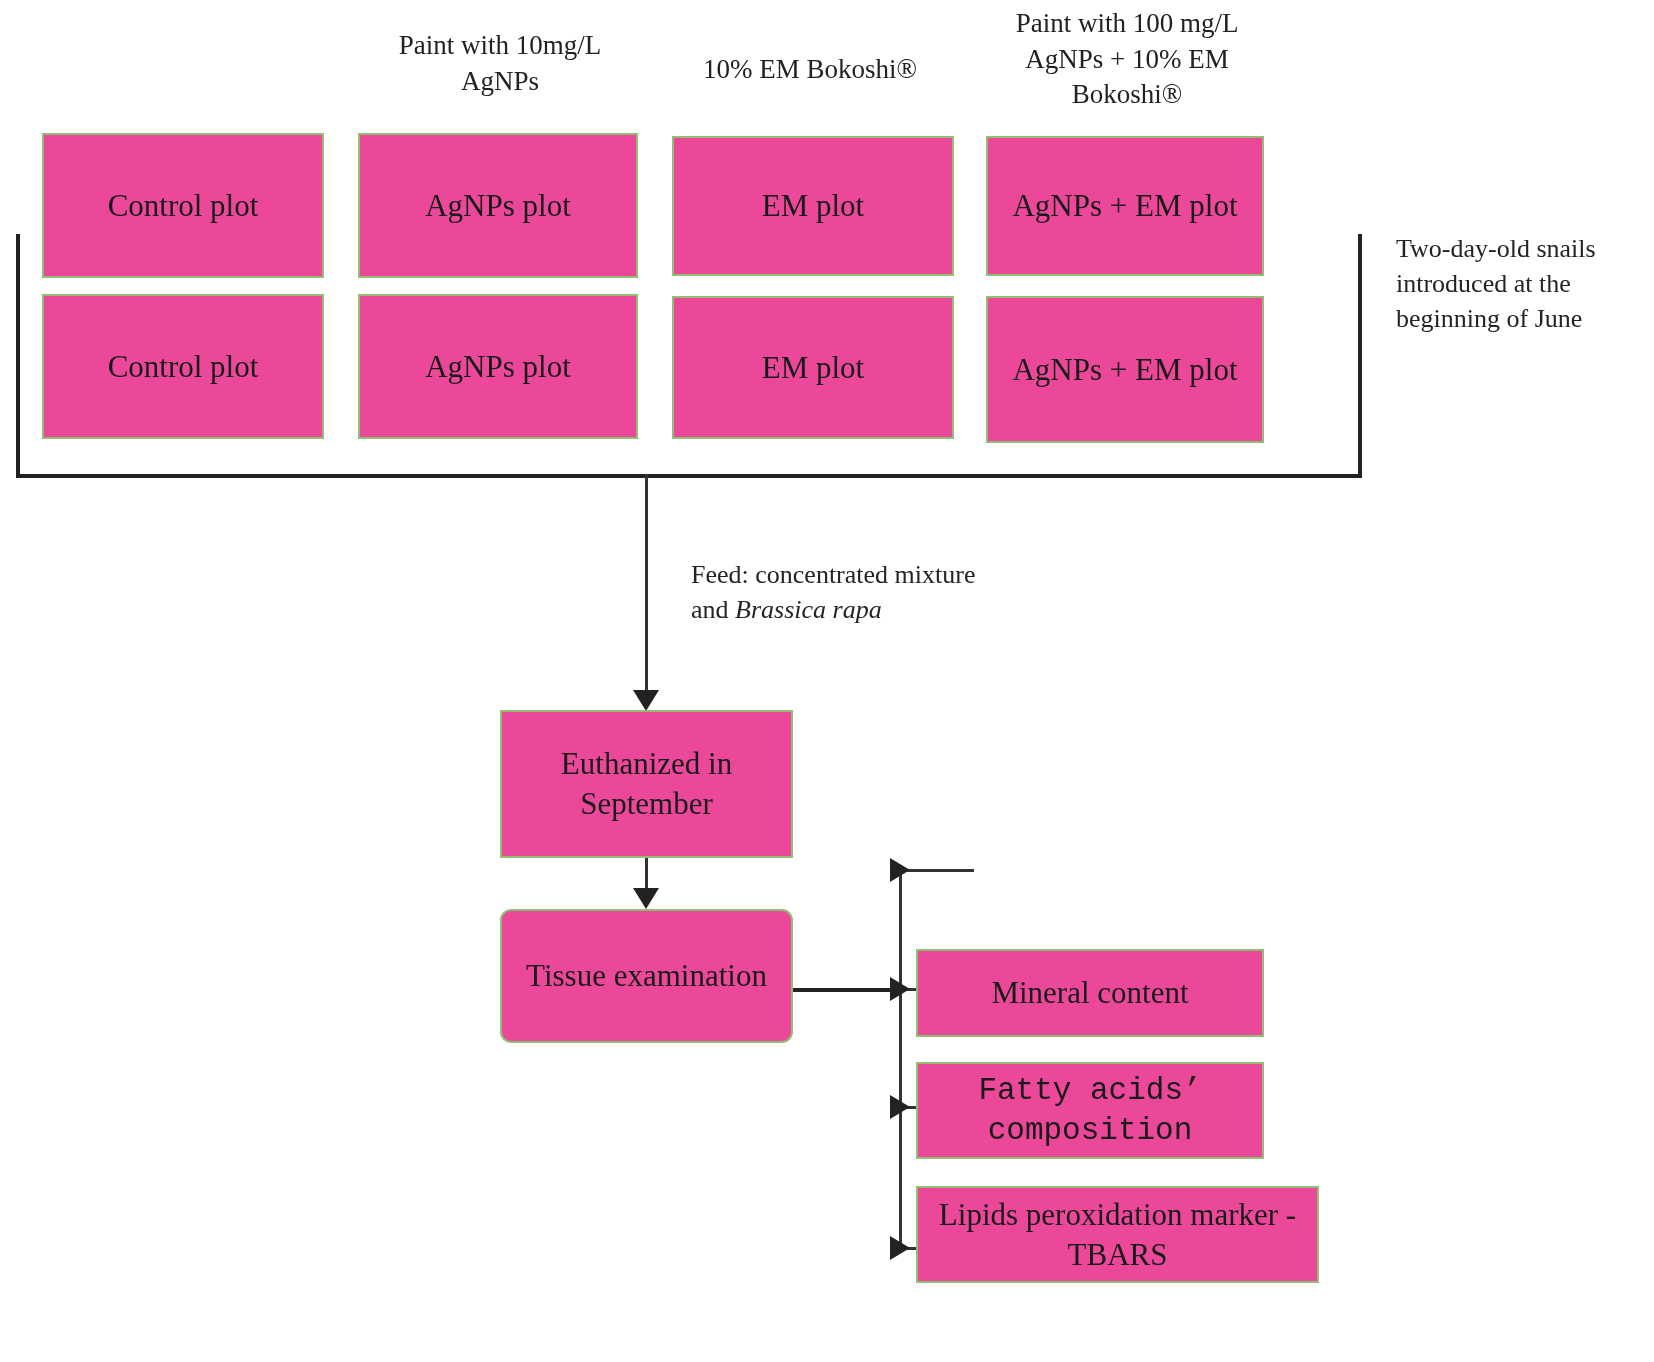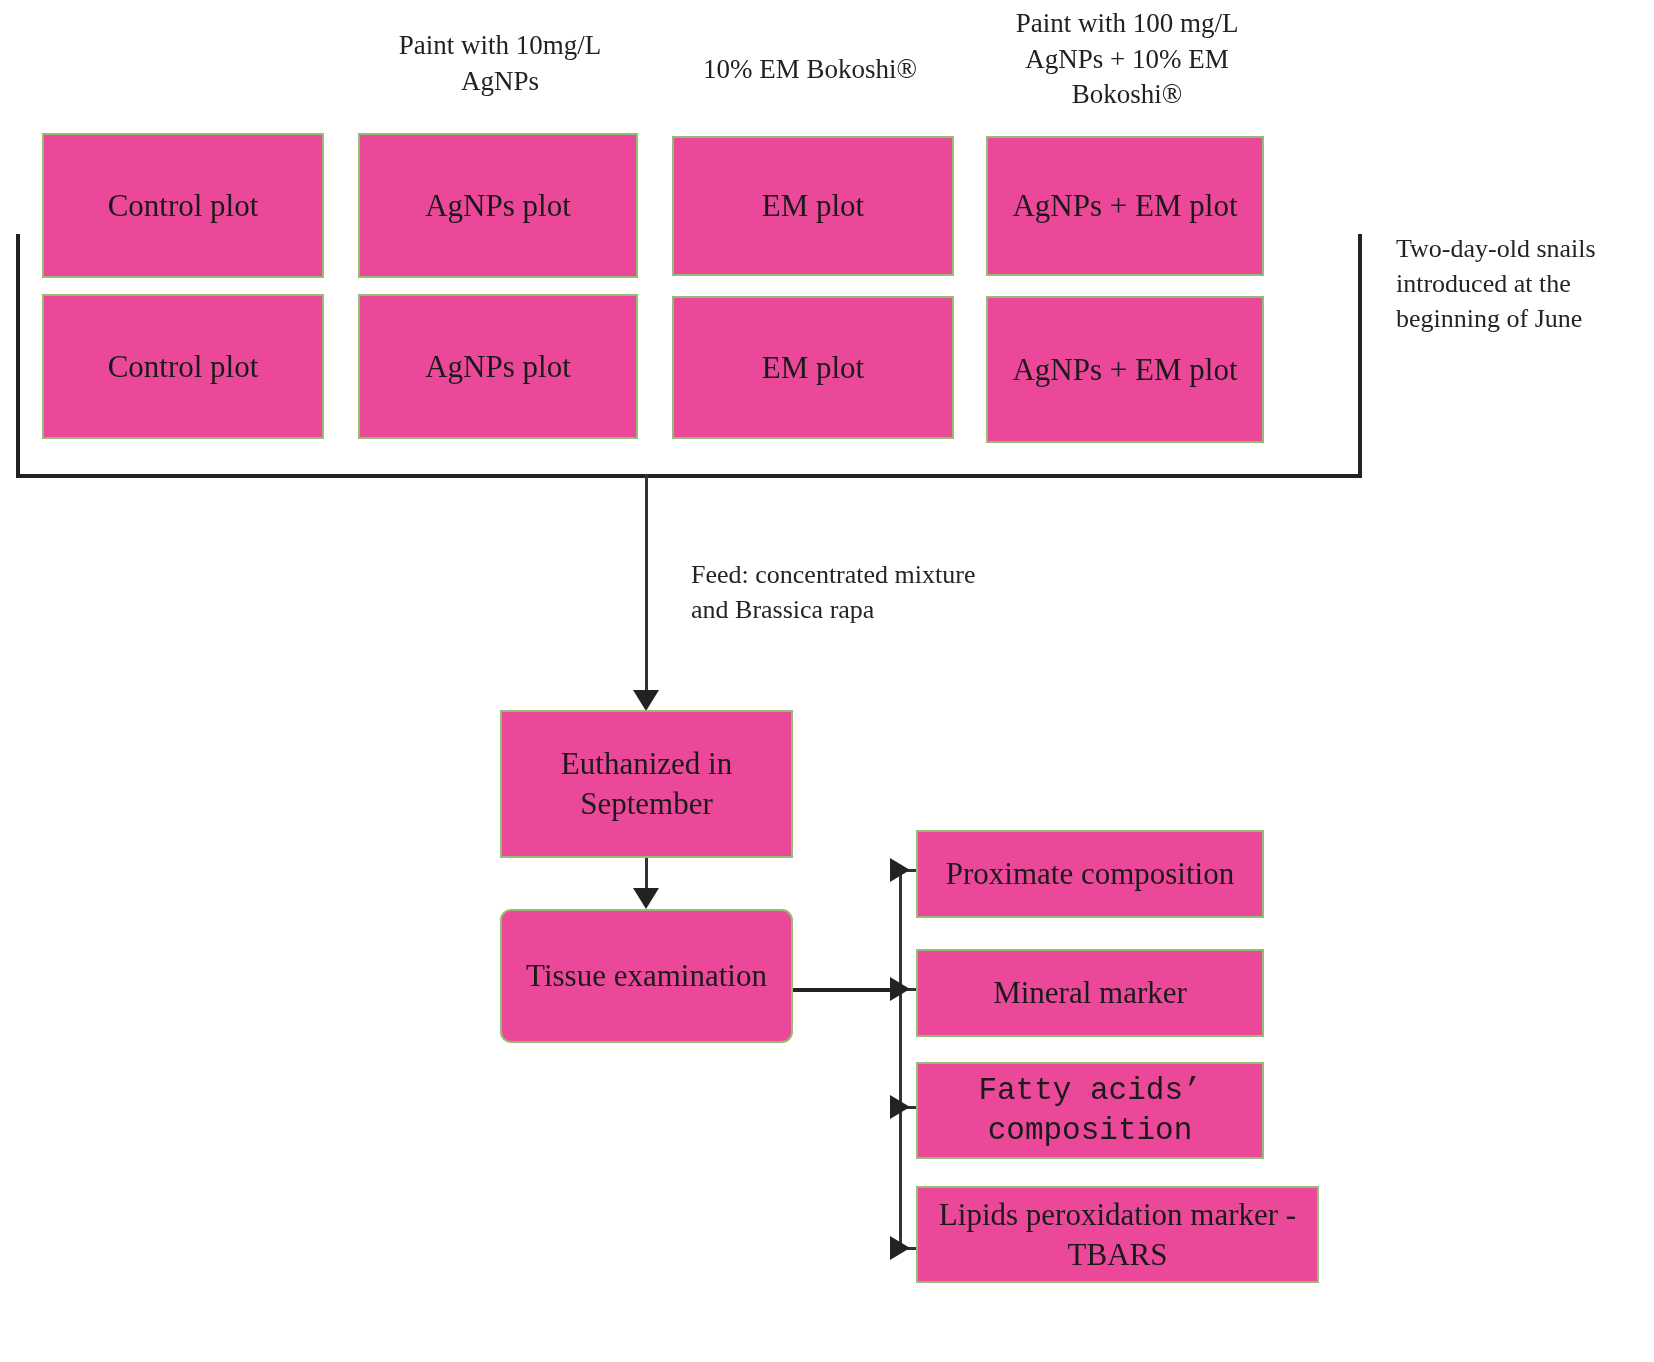--- a/index.html
+++ b/index.html
@@ -72,21 +72,21 @@
     border-left: 20px solid #222222;
   }
 
   
   .annot {
     position: absolute;
     font-size: 26px;
     line-height: 1.34;
     color: #242424;
   }
-  .annot .sci { }
+  .annot .sci { font-style: italic; }
 </style>
 </head>
 <body>
 
 <div id="canvas">
 
 
   <div class="col-caption" style="left:360px; top:28px; width:280px;">Paint with 10mg/L AgNPs</div>
 
   <div class="col-caption" style="left:664px; top:52px; width:292px;font-family:Liberation Serif, serif;">10% EM Bokoshi®</div>
@@ -141,21 +141,20 @@
 
   <div class="rule-h thin" style="left:899px; top:988px; width:75px;"></div>
   <div class="arrow-right" style="left:890px; top:977px;"></div>
 
   <div class="rule-h thin" style="left:899px; top:1106px; width:75px;"></div>
   <div class="arrow-right" style="left:890px; top:1095px;"></div>
 
   <div class="rule-h thin" style="left:899px; top:1247px; width:75px;"></div>
   <div class="arrow-right" style="left:890px; top:1236px;"></div>
 
-  <div class="gbox" style="left:916px; top:830px; width:348px; height:88px;">Proximate composition</div>
 
-  <div class="gbox" style="left:916px; top:949px; width:348px; height:88px;">Mineral marker</div>
+  <div class="gbox" style="left:916px; top:949px; width:348px; height:88px;">Mineral content</div>
 
   <div class="gbox" style="left:916px; top:1062px; width:348px; height:97px;font-family:Liberation Mono, monospace;">Fatty acids’ composition</div>
 
   <div class="gbox" style="left:916px; top:1186px; width:403px; height:97px;">Lipids peroxidation marker - TBARS</div>
 
 </div>
 
 </body></html>

